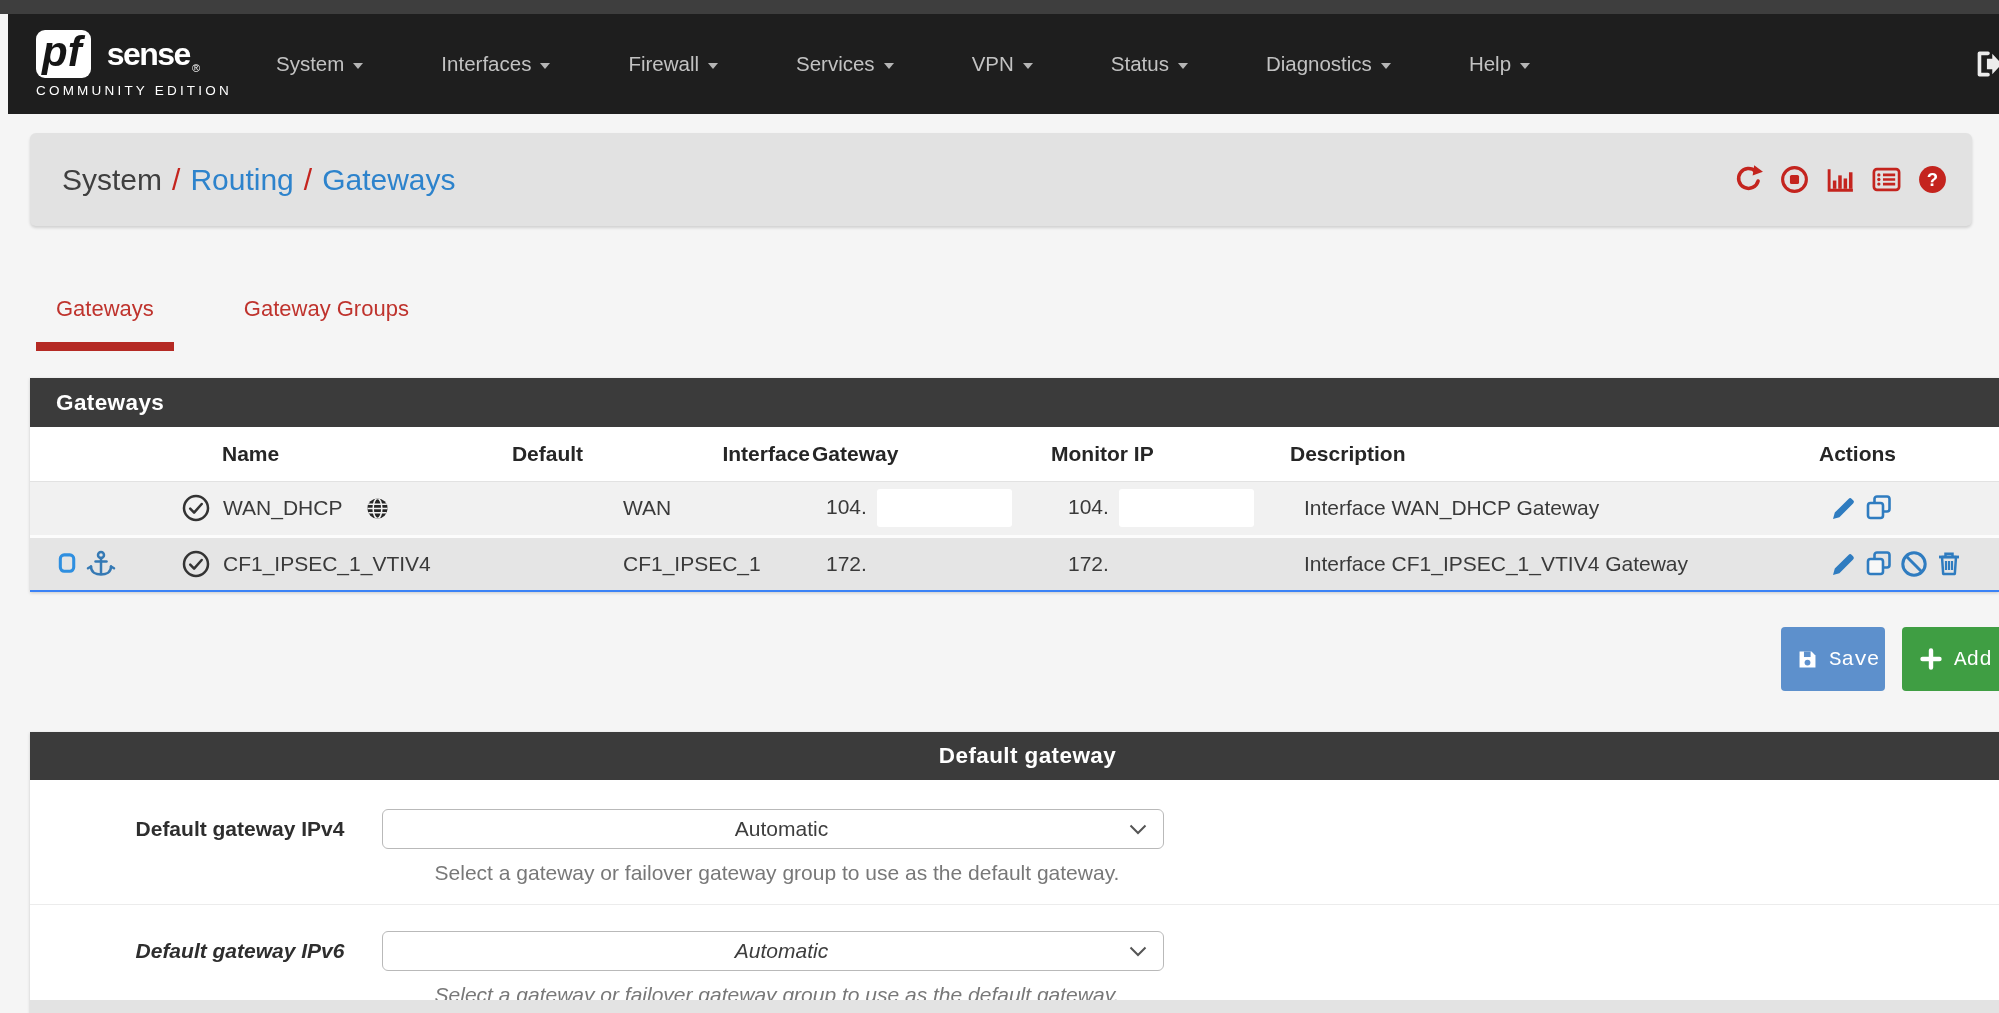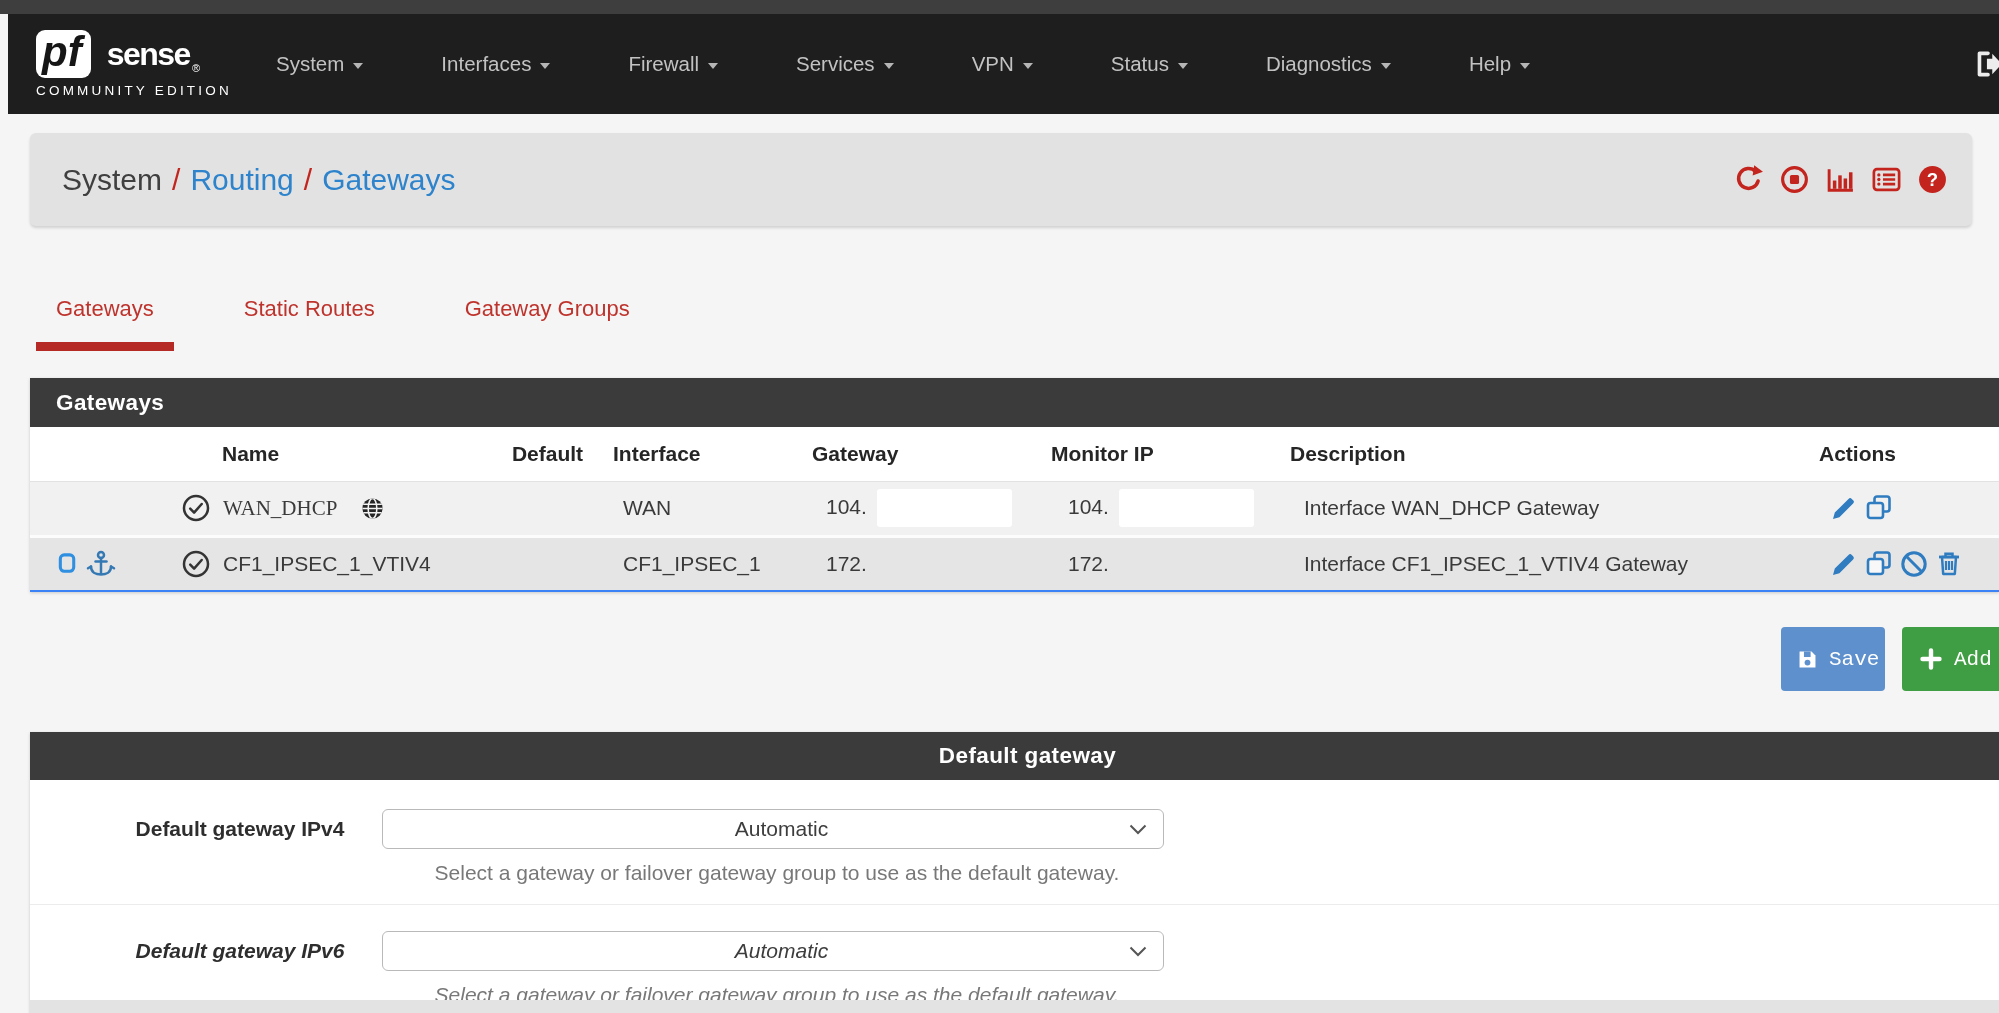--- a/index.html
+++ b/index.html
@@ -47,30 +47,30 @@
   .panel { position:absolute; left:30px; width:1969px; background:#fff; box-shadow:0 1px 3px rgba(0,0,0,.18); }
   .panel-heading { height:49px; background:var(--dark); color:#fff; font-weight:bold; font-size:22.5px;
                    letter-spacing:.4px; line-height:49px; padding-left:26px; }
 
   
   .gw-panel { top:378px; }
   table { width:1969px; border-collapse:collapse; table-layout:fixed; }
   th { font-size:21px; font-weight:bold; color:#262626; text-align:left; height:54px; border-bottom:1px solid #e2e2e2; background:#fff;margin-left:14px; }
   td { font-size:21px; color:#3a3a3a; height:55px; vertical-align:middle; }
   th.c-default { text-align:center; }
-  th.c2{padding-left:2px;} th.c4{padding-left:13px;} th.c5{padding-left:2px;} th.c6{padding-left:11px;}
+  th.c2{padding-left:2px;} th.c4{padding-left:13px;text-align:right;} th.c5{padding-left:2px;} th.c6{padding-left:11px;}
   th.c7{padding-left:10px;} th.c8{padding-left:19px;}
   td.c2{padding-left:3px;} td.c4{padding-left:23px;} td.c5{padding-left:16px;} td.c6{padding-left:28px;}
   td.c7{padding-left:24px;} td.c8{padding-left:29px;}
   tr.row-1 td { background:#f1f1f1; border-bottom:3px solid #fcfcfc; }
   tr.row-2 td { background:#e5e5e5; border-bottom:2px solid #3b82f6; }
   .cell-icons { display:flex; align-items:center; height:100%; }
   .left-ics { display:flex; align-items:center; gap:7px; padding-left:26px; margin-right:auto; }
   .chk { display:flex; margin-right:9px; }
-  .name-wrap { display:flex; align-items:center; gap:22px;font-family:Liberation Serif, serif; }
+  .name-wrap { display:flex; align-items:center; gap:22px; }
   .redact { display:inline-block; width:135px; height:38px; background:#fff; border-radius:3px;
             vertical-align:middle; margin-left:10px; }
   .act { display:flex; align-items:center; gap:5px; }
   .act .aicon { display:flex; cursor:pointer; }
   tr.row-1 .clone-front { fill:#f1f1f1; }
   tr.row-2 .clone-front { fill:#f8f8f8; }
 
   
   .btn { position:absolute; top:627px; height:64px; border:none; border-radius:4px; color:#fff;
          font-size:21px; font-family:Liberation Mono, monospace; display:flex; align-items:center; cursor:pointer; }
@@ -193,21 +193,20 @@
       <svg width="31" height="31" viewBox="0 0 30 30">
         <circle cx="15" cy="15" r="13" fill="#c4241e"></circle>
         <text x="15" y="21.5" text-anchor="middle" font-size="18" font-weight="bold" fill="#ffffff" font-family="Liberation Sans, sans-serif">?</text>
       </svg>
     </span>
   </div>
 </section>
 
 <nav class="tabs">
   <div class="tab active">Gateways</div>
-  <div class="tab">Static Routes</div>
   <div class="tab">Gateway Groups</div>
 </nav>
 
 <section class="panel gw-panel">
   <div class="panel-heading">Gateways</div>
   <table>
     <colgroup>
       <col style="width:190px">
         <col style="width:275px">
         <col style="width:105px">

